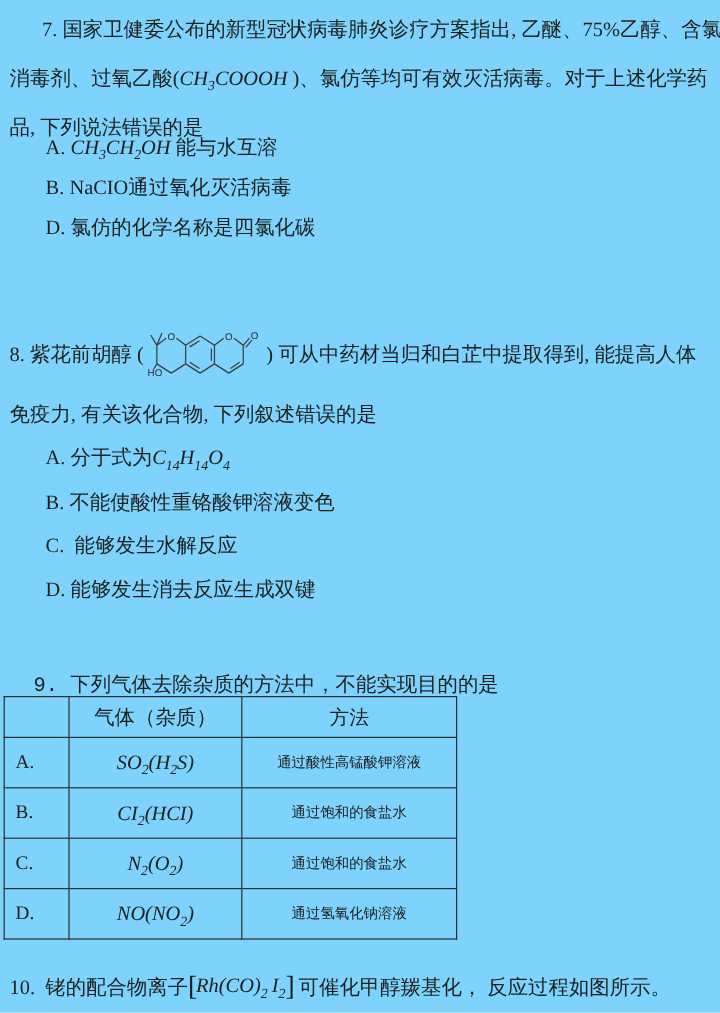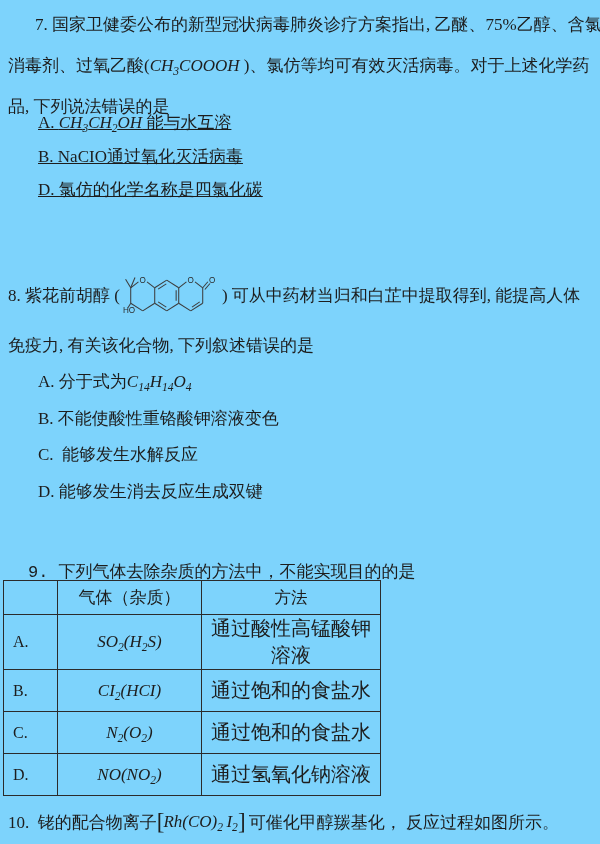--- a/index.html
+++ b/index.html
@@ -13,38 +13,38 @@
   .fml { font-style:italic; font-family:"Liberation Serif","DejaVu Serif",serif; }
   sub { font-size:68%; line-height:0; }
   .bb { font-style:normal; font-size:23px; letter-spacing:-1px; vertical-align:-2px;
         font-family:"Liberation Serif","DejaVu Serif",serif; }
 
   .q7-stem { position:absolute; top:4px; left:8px; right:4px; }
   .q7-stem .line { line-height:41px; white-space:nowrap; }
   .line.first { text-indent:27px; }
 
   .q7-options { position:absolute; top:106px; left:38px; }
-  .q7-options .opt { line-height:33.5px; white-space:nowrap;text-decoration:underline; }
+  .q7-options .opt { line-height:33.5px; white-space:nowrap; }
 
   .q8-line1 { position:absolute; top:268px; left:8px; height:54px;
               display:flex; align-items:center; white-space:nowrap; }
   .q8-line2 { position:absolute; top:334px; left:8px; line-height:24px; white-space:nowrap; }
   .q8-options { position:absolute; top:364px; left:38px; }
   .q8-options .opt { line-height:36.5px; white-space:nowrap; }
 
   .struct { margin:0 3px; flex:0 0 auto; }
   .struct line, .struct path { stroke:#3c3c3c; stroke-width:1.2; fill:none; }
   .struct text { fill:#2a2a2a; font-size:9.5px; font-family:"Liberation Sans","DejaVu Sans",sans-serif; }
 
   .q9-stem { position:absolute; top:561px; left:28px; line-height:24px; white-space:nowrap;font-family:Liberation Mono, monospace; }
 
   .q9-table { position:absolute; top:580px; left:3px; border-collapse:collapse; }
   .q9-table th, .q9-table td { border:1px solid var(--line); padding:0; }
   .q9-table th { height:33px; font-weight:normal; font-size:16.5px; text-align:center; }
-  .q9-table td { height:41px; text-align:center; font-size:20px; }
+  .q9-table td { height:41px; text-align:center; font-size:12px; }
   .q9-table .c-label { width:44px; text-align:left; padding-left:9px; font-size:16px; }
   .q9-table .c-gas { width:143px; font-size:17px; }
   .q9-table .c-method { width:178px; }
 
   .q10-line { position:absolute; top:802px; left:8px; height:40px;
               display:flex; align-items:center; white-space:nowrap; }
 </style>
 </head>
 <body style="background: rgb(255, 255, 255);">
 

